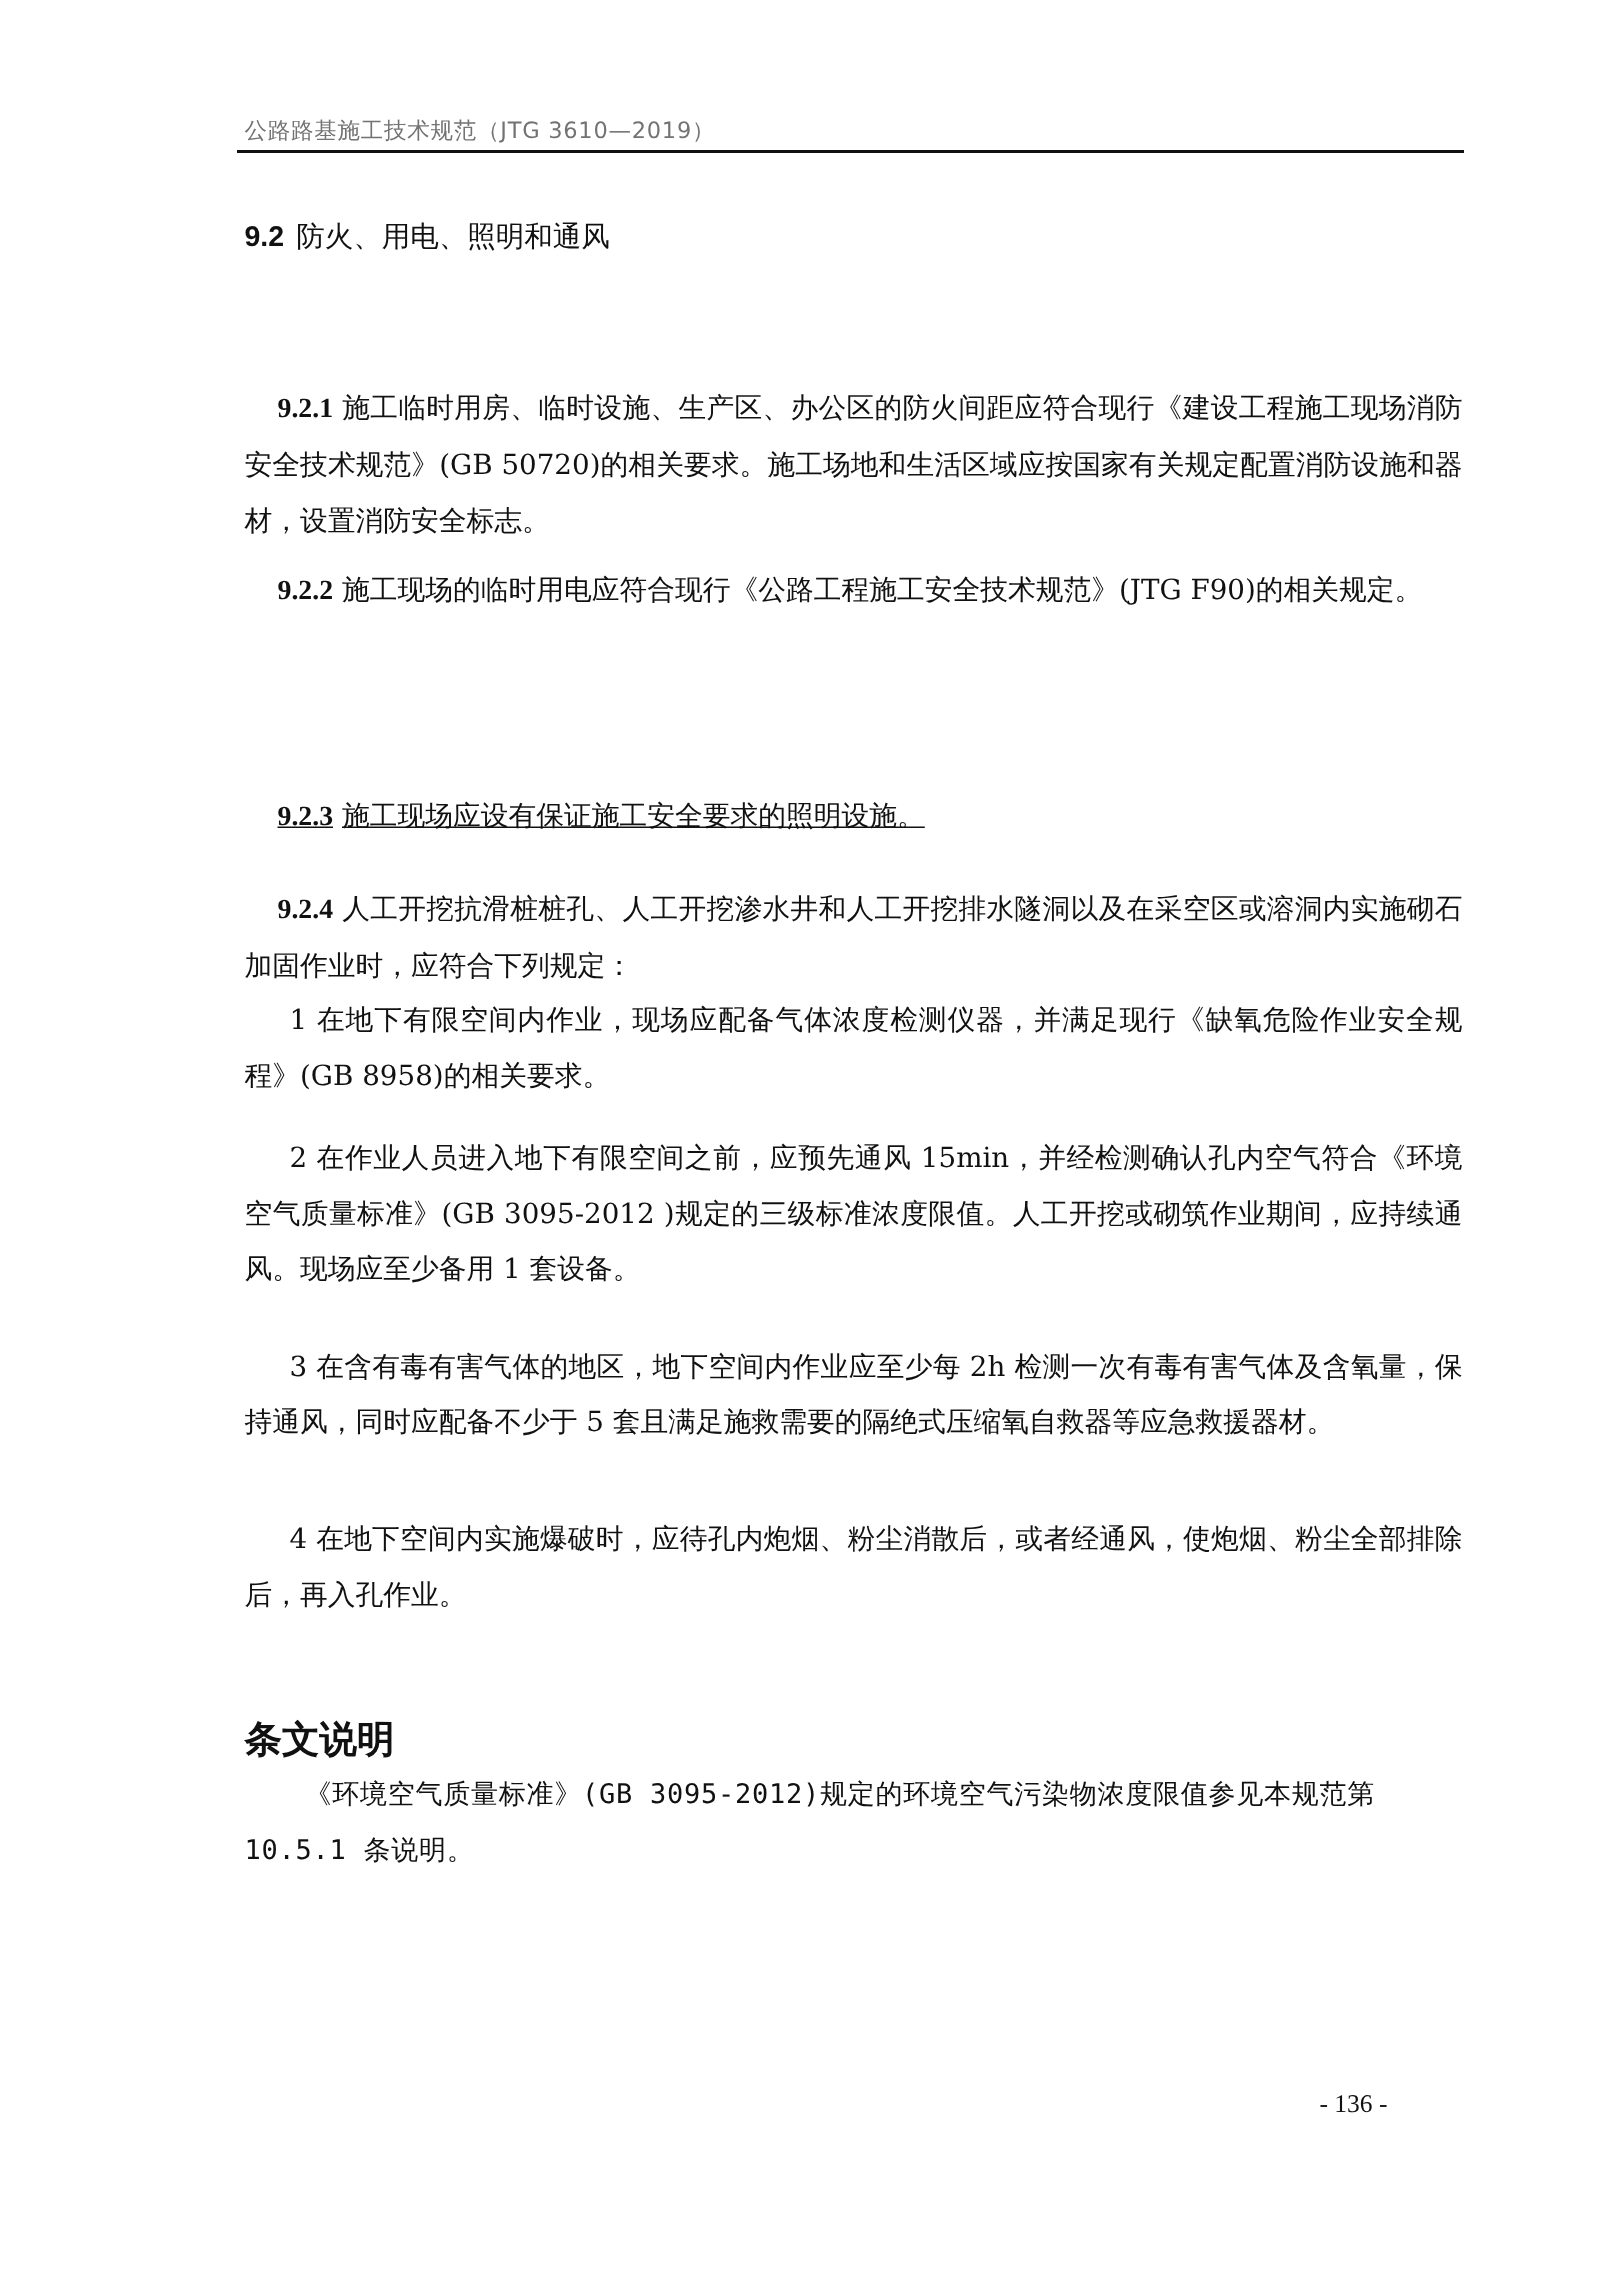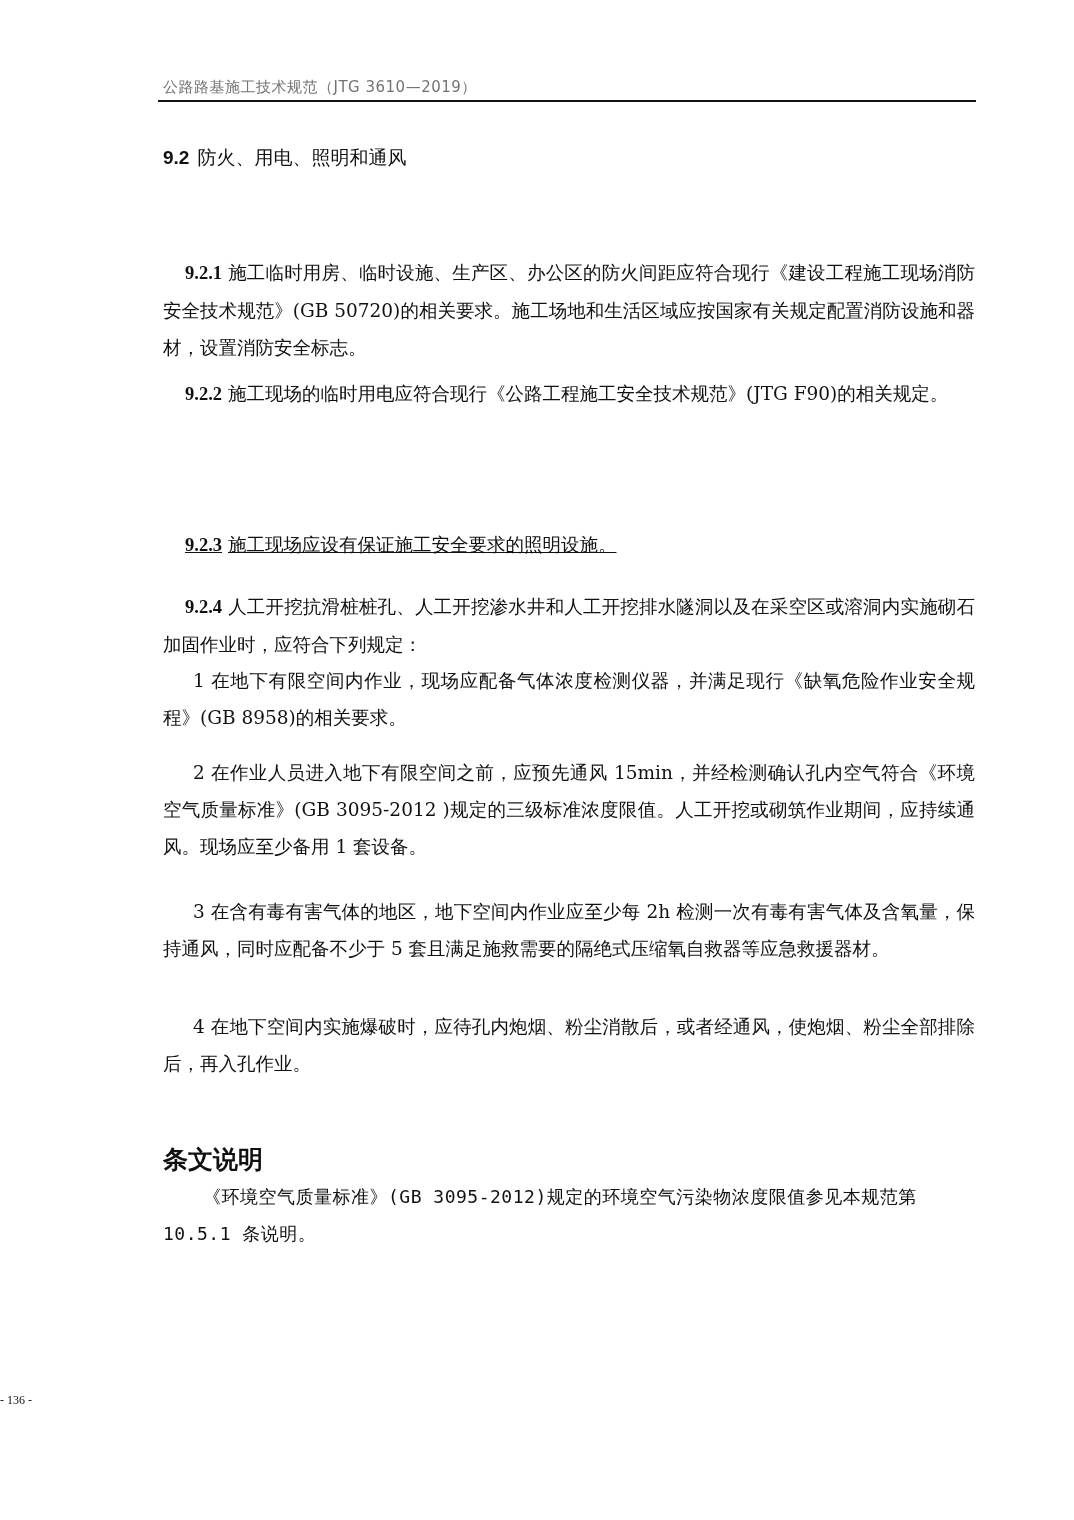--- a/index.html
+++ b/index.html
@@ -11,21 +11,21 @@
   .section-title { position: absolute; left: 163px; top: 145px; font-size: 19px; font-weight: normal; }
   .section-title b { font-family: Liberation Sans, sans-serif; font-weight: bold; margin-right: 8px; }
   .block { position: absolute; left: 163px; width: 812px; font-size: 18.5px; line-height: 37px; text-align: justify; }
   .clause-no { font-family: "Liberation Serif", serif; font-weight: bold; margin-right: 6px; }
   .indent { text-indent: 22px; }
   .item { text-indent: 30px; }
   .note-title { position: absolute; left: 163px; top: 1143px; font-size: 25px; font-weight: bold;
                 font-family: "DejaVu Sans", sans-serif; }
   .note-body { position: absolute; left: 163px; top: 1178px; width: 812px; font-size: 18px; line-height: 37px;
                font-family: "DejaVu Sans Mono", monospace; text-indent: 40px; letter-spacing: 0.5px; }
-  .page-num { position: absolute; left: 0; width: 925px; top: 1393px; text-align: left; font-size: 12px;
+  .page-num { position: absolute; left: 0; width: 925px; top: 1393px; text-align: right; font-size: 17px;
               font-family: "Liberation Serif", serif; }
 </style>
 </head>
 <body>
 
 <div class="header">公路路基施工技术规范（JTG 3610—2019）</div>
 <div class="header-rule"></div>
 
 <div class="section-title">
   <b>9.2</b><span>防火、用电、照明和通风</span>

